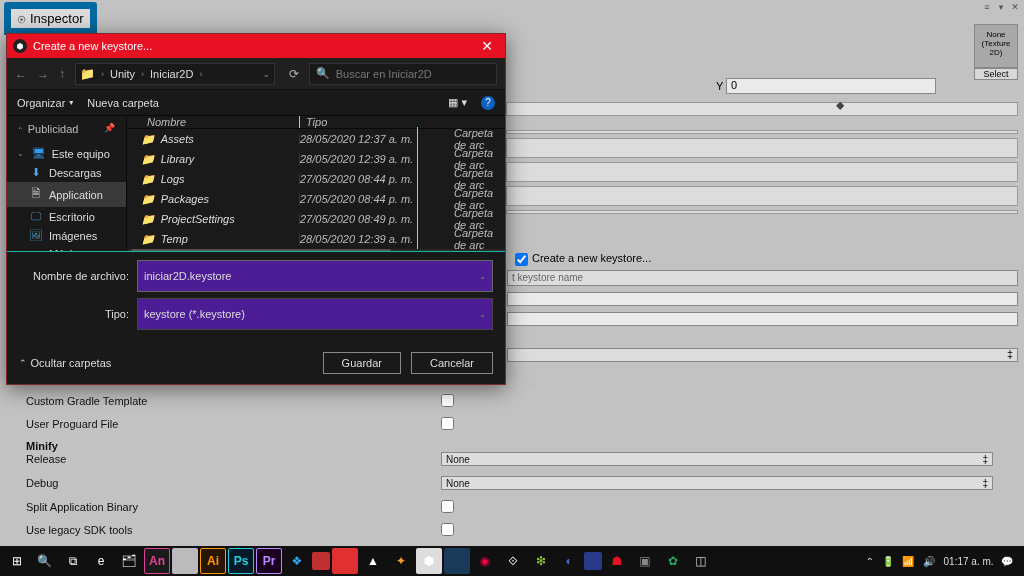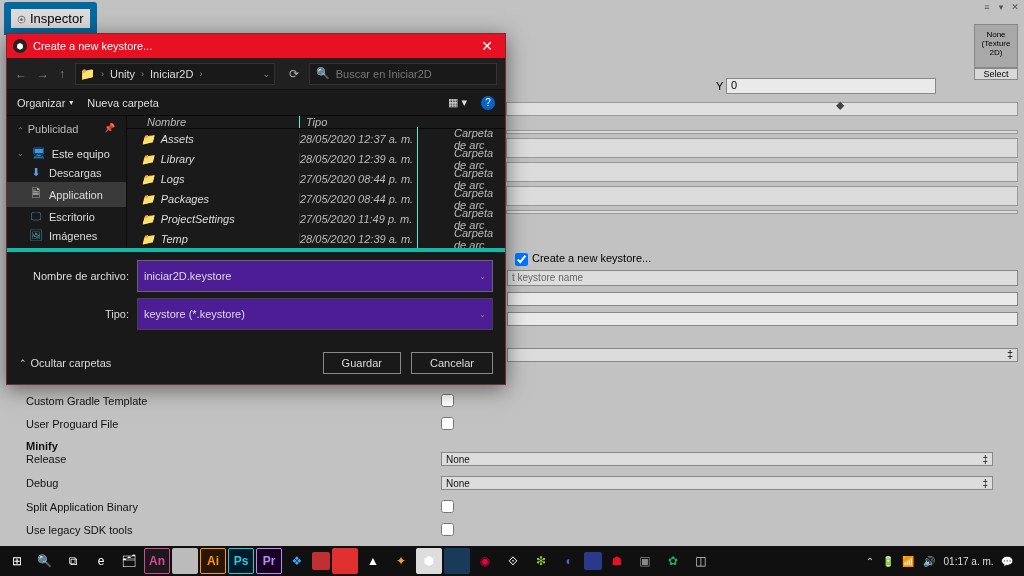--- a/index.html
+++ b/index.html
@@ -87,21 +87,21 @@
 .col-type { flex: 1; border-left: 1px solid #5eead4; }
 .file-row { display: flex; align-items: center; height: 20px; font-size: 11px; color: #ddd; padding-left: 14px; cursor: pointer; }
 .file-row .fico { color: #f7c04a; margin-right: 6px; font-size: 11px; }
 .file-row .col-name { display: flex; align-items: center; }
 .file-row .col-date { color: #bbb; }
 .file-row .col-type { color: #bbb; padding-left: 36px; }
 .file-scroll { height: 14px; background: #2a2a2a; display: flex; align-items: center; margin-top: auto; }
 .file-scroll .bar { height: 10px; background: #555; width: 260px; margin-left: 4px; border-radius: 2px; }
 .file-scroll .srl-r { margin-left: auto; margin-right: 2px; color: #888; font-size: 9px; }
 
-.dlg-bottom { background: #191919; padding: 8px 12px; border-top: 4px solid #14b8a6; }
+.dlg-bottom { background: #191919; padding: 8px 12px; border-top: 1px solid #14b8a6; }
 .form-row { display: flex; align-items: center; margin-bottom: 6px; gap: 8px; }
 .form-row label { width: 110px; text-align: right; font-size: 11px; color: #ddd; }
 .form-row .field { flex: 1; background: #4c1d95; border: 1px solid #444; height: 32px; padding: 4px 6px; font-size: 11px; color: #ddd; display: flex; align-items: center; justify-content: space-between; }
 .form-row .field.outlined { border: 1px solid #666; }
 .dlg-actions { display: flex; align-items: center; padding: 8px 12px 10px; background: #191919; }
 .hide-folders { font-size: 11px; color: #ddd; display: flex; align-items: center; gap: 4px; cursor: pointer; }
 .dlg-actions .spacer { flex: 1; }
 .dlg-btn { border: 1px solid #888; background: transparent; color: #ddd; padding: 4px 18px; font-size: 11px; margin-left: 10px; cursor: pointer; }
 
 
@@ -306,21 +306,21 @@
               <span>Packages</span>
             </div>
             <div class="col-date">27/05/2020 08:44 p. m.</div>
             <div class="col-type">Carpeta de arc</div>
           </div>
           <div class="file-row">
             <div class="col-name">
               <span class="fico">📁</span>
               <span>ProjectSettings</span>
             </div>
-            <div class="col-date">27/05/2020 11:49 p. m.</div>
+            <div class="col-date">27/05/2020 08:49 p. m.</div>
             <div class="col-type">Carpeta de arc</div>
           </div>
           <div class="file-row">
             <div class="col-name">
               <span class="fico">📁</span>
               <span>Temp</span>
             </div>
             <div class="col-date">28/05/2020 12:39 a. m.</div>
             <div class="col-type">Carpeta de arc</div>
           </div>

